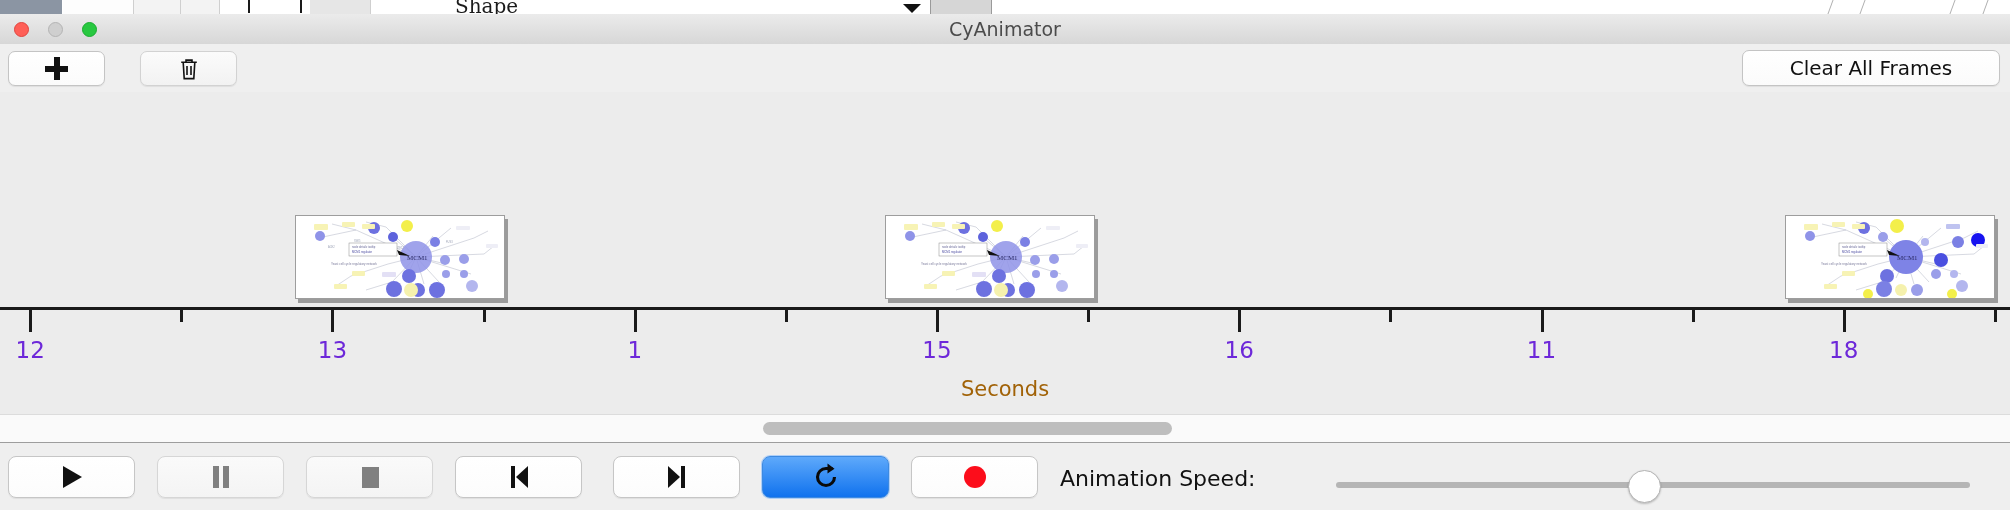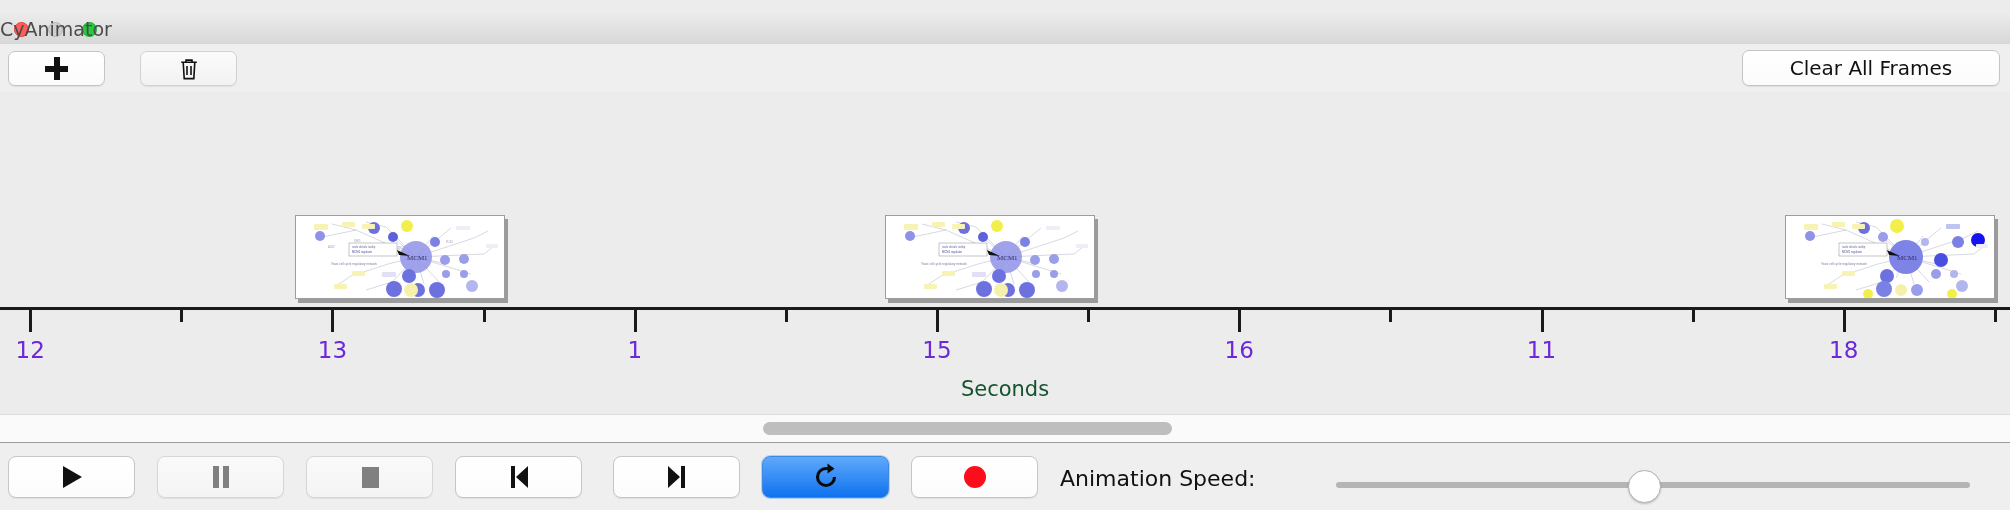--- a/index.html
+++ b/index.html
@@ -31,21 +31,21 @@
   
   .titlebar{position:absolute;left:0;top:14px;width:2010px;height:30px;
     background:linear-gradient(#ebebeb,#d7d7d7);
     border-bottom:1px solid #b3b3b3;}
   .traffic{position:absolute;top:8px;display:flex;gap:19px;left:14px;}
   .dot{width:15px;height:15px;border-radius:50%;box-sizing:border-box;}
   .dot.red{background:#ff5f57;border:1px solid #e0443e;}
   .dot.yellow{background:#cfcfcf;border:1px solid #b4b4b4;}
   .dot.green{background:#28c840;border:1px solid #19ad2f;}
   .win-title{position:absolute;left:0;top:0;width:2010px;height:30px;
-    line-height:30px;text-align:left;font-size:19px;color:#4b4b4b;}
+    line-height:30px;text-align:center;font-size:19px;color:#4b4b4b;}
 
   
   .toolbar{position:absolute;left:0;top:44px;width:2010px;height:48px;
     background:#efefef;border-bottom:1px solid #c9c9c9;}
   .btn{position:absolute;box-sizing:border-box;border:1px solid #c4c4c4;
     border-radius:7px;background:linear-gradient(#ffffff,#fbfbfb);
     box-shadow:0 1px 1px rgba(0,0,0,.07);display:flex;align-items:center;
     justify-content:center;cursor:default;}
   .btn.flat{background:linear-gradient(#fbfbfb,#f2f2f2);border-color:#d2d2d2;}
   #btn-add{left:8px;top:7px;width:97px;height:35px;}
@@ -60,21 +60,21 @@
   
   .timeline{position:absolute;left:0;top:92px;width:2010px;height:322px;
     background:#ececec;overflow:hidden;}
   .axis{position:absolute;left:0;top:215px;width:2010px;height:3px;background:#1a1a1a;}
   .tick{position:absolute;top:218px;width:3px;background:#1a1a1a;}
   .tick.major{height:22px;}
   .tick.minor{height:12px;}
   .tlabel{position:absolute;top:245px;font-size:23px;color:#6d28d9;
     transform:translateX(-50%);white-space:nowrap;}
   .axis-title{position:absolute;top:285px;left:0;width:2010px;text-align:center;
-    font-size:21px;color:#14532d;}
+    font-size:21px;color:#a16207;}
 
   
   .thumb{position:absolute;top:123px;width:208px;height:82px;
     background:#ffffff;border:1px solid #9d9d9d;
     box-shadow:3px 4px 0 0 #9b9b9b;overflow:hidden;text-align:center;}
   .thumb svg{display:block;width:208px;height:82px;}
 
   
   .hscroll{position:absolute;left:0;top:414px;width:2010px;height:28px;
     background:#fafafa;border-top:1px solid #dcdcdc;}
@@ -106,20 +106,36 @@
     border-radius:50%;background:#fff;border:1px solid #b3b3b3;
     box-shadow:0 1px 2px rgba(0,0,0,.22);cursor:pointer;}
 
   .gl{fill:none;stroke:#111;}
 </style>
 </head>
 <body>
 
 <div class="app">
 
+  <div class="bg-strip">
+    <div class="bg-dark"></div>
+    <div class="bg-chunk" style="left:63px;width:70px;background:#fdfdfd;"></div>
+    <div class="bg-chunk" style="left:134px;width:46px;"></div>
+    <div class="bg-chunk" style="left:181px;width:38px;"></div>
+    <div class="bg-tick" style="left:248px;"></div>
+    <div class="bg-tick" style="left:300px;"></div>
+    <div class="bg-chunk" style="left:310px;width:60px;background:#e6e6e6;"></div>
+    <div class="bg-word">Shape</div>
+    <div class="bg-arrow"></div>
+    <div class="bg-sel"></div>
+    <div class="bg-slash" style="left:1830px;"></div>
+    <div class="bg-slash" style="left:1862px;"></div>
+    <div class="bg-slash" style="left:1952px;"></div>
+    <div class="bg-slash" style="left:1985px;"></div>
+  </div>
 
   <div class="titlebar">
     <div class="traffic">
       <span class="dot red"></span>
       <span class="dot yellow"></span>
       <span class="dot green"></span>
     </div>
     <div class="win-title">CyAnimator</div>
   </div>
 

